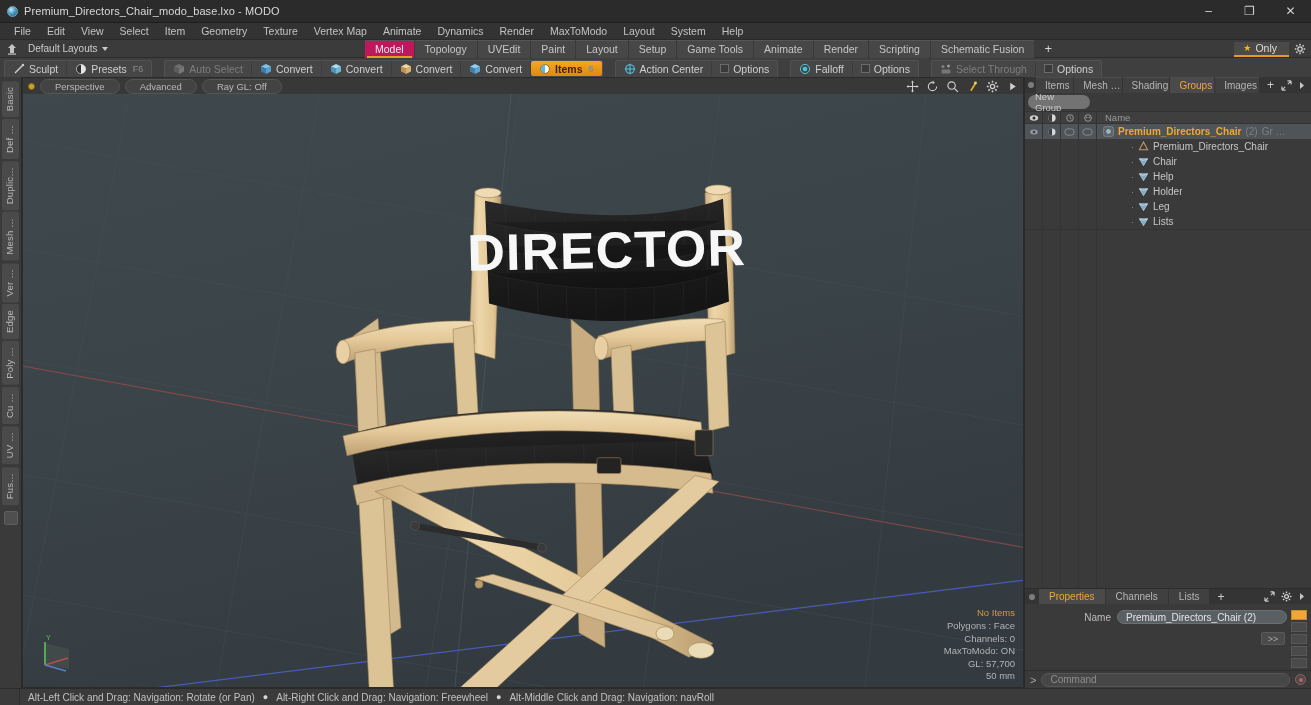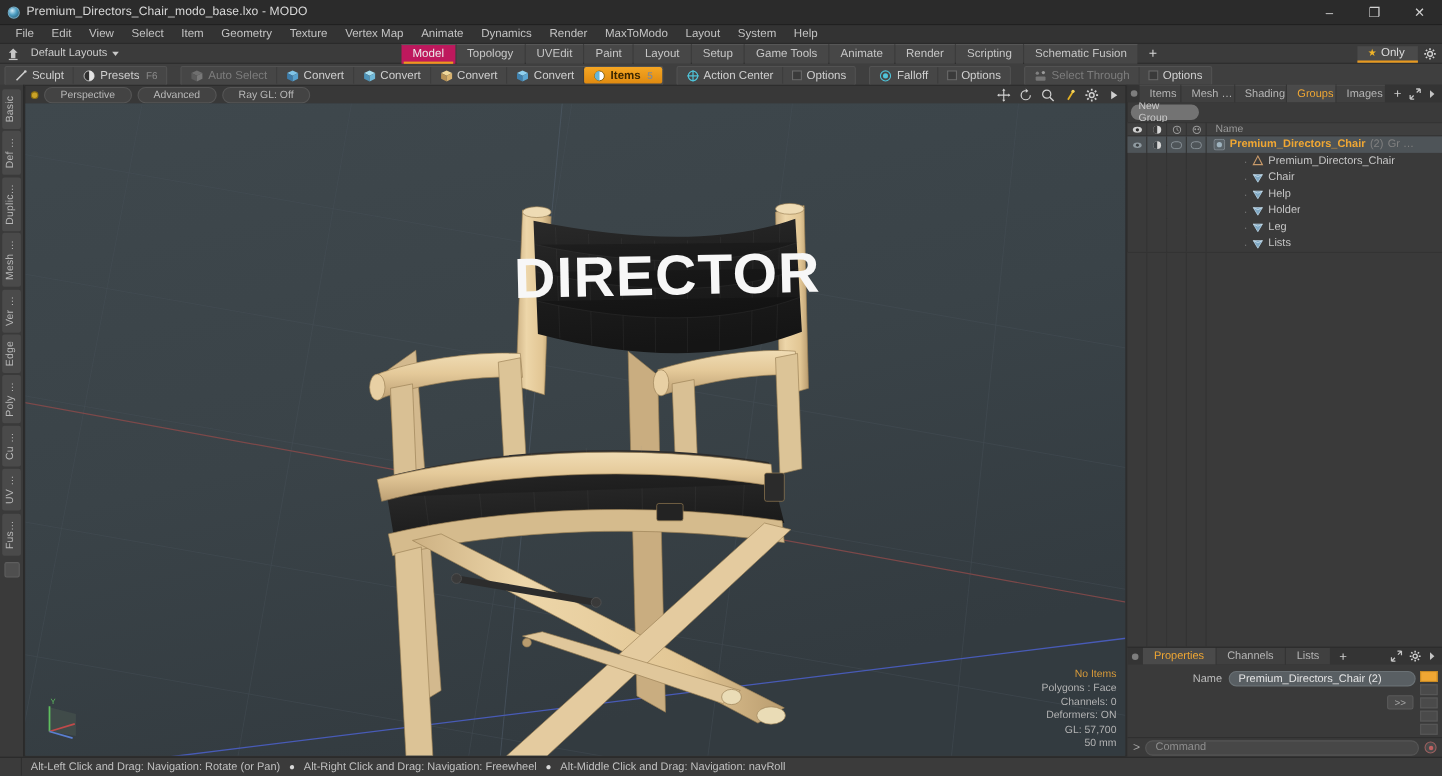--- a/index.html
+++ b/index.html
@@ -617,21 +617,21 @@
             <path d="M392 434 L520 456 L518 462 L390 440 Z" fill="#2c2c2c"></path>
             <circle cx="392" cy="437" r="4.5" fill="#3a3a3a" stroke="#555" stroke-width="0.7"></circle>
             <circle cx="519" cy="459" r="4.5" fill="#3a3a3a" stroke="#555" stroke-width="0.7"></circle>
           </g>
         </svg>
 
         <div class="vstats">
           <div class="hi">No Items</div>
           <div>Polygons : Face</div>
           <div>Channels: 0</div>
-          <div>Deformers: ON</div>
+          <div>MaxToModo: ON</div>
           <div>GL: 57,700</div>
           <div>50 mm</div>
         </div>
 
         <svg style="position:absolute; left:12px; bottom:12px; width:44px; height:44px;" viewBox="0 0 44 44">
           <path d="M10 34 L10 12 L34 18 L34 38 Z" fill="#4e5a52" opacity="0.45"></path>
           <line x1="10" y1="34" x2="10" y2="11" stroke="#5fbf5f" stroke-width="1.6"></line>
           <line x1="10" y1="34" x2="33" y2="27" stroke="#c04a4a" stroke-width="1.6"></line>
           <line x1="10" y1="34" x2="31" y2="40" stroke="#5a7fd0" stroke-width="1.6"></line>
           <text x="11" y="9" font-size="7" fill="#5fbf5f" font-family="'Liberation Sans', sans-serif">Y</text>

